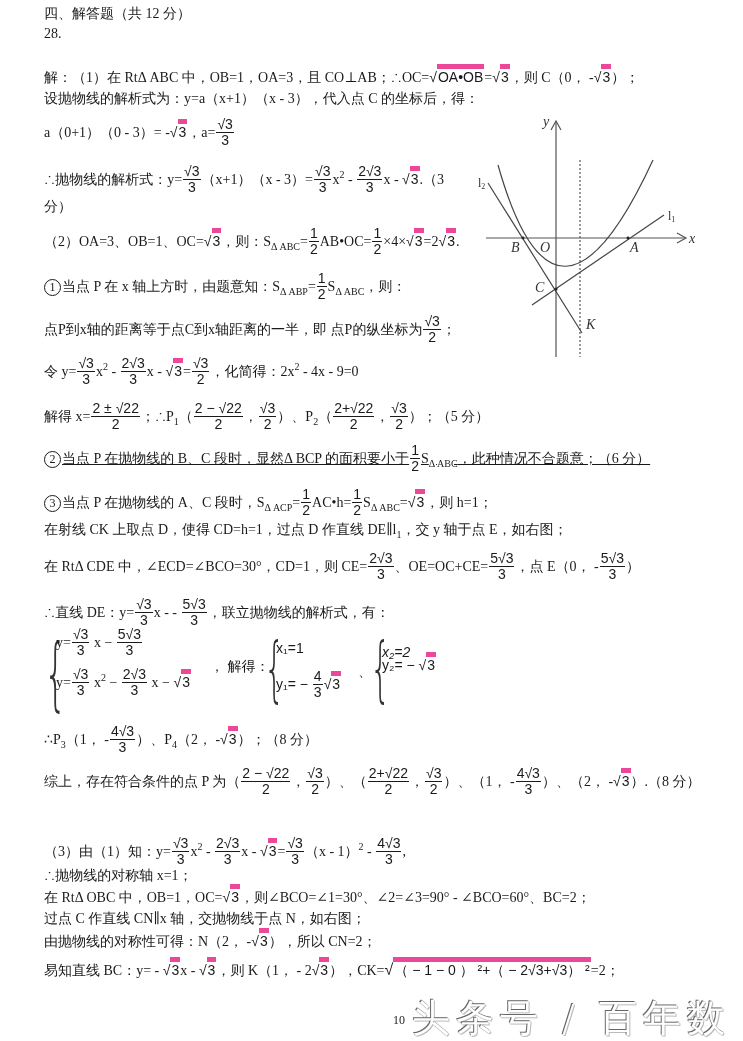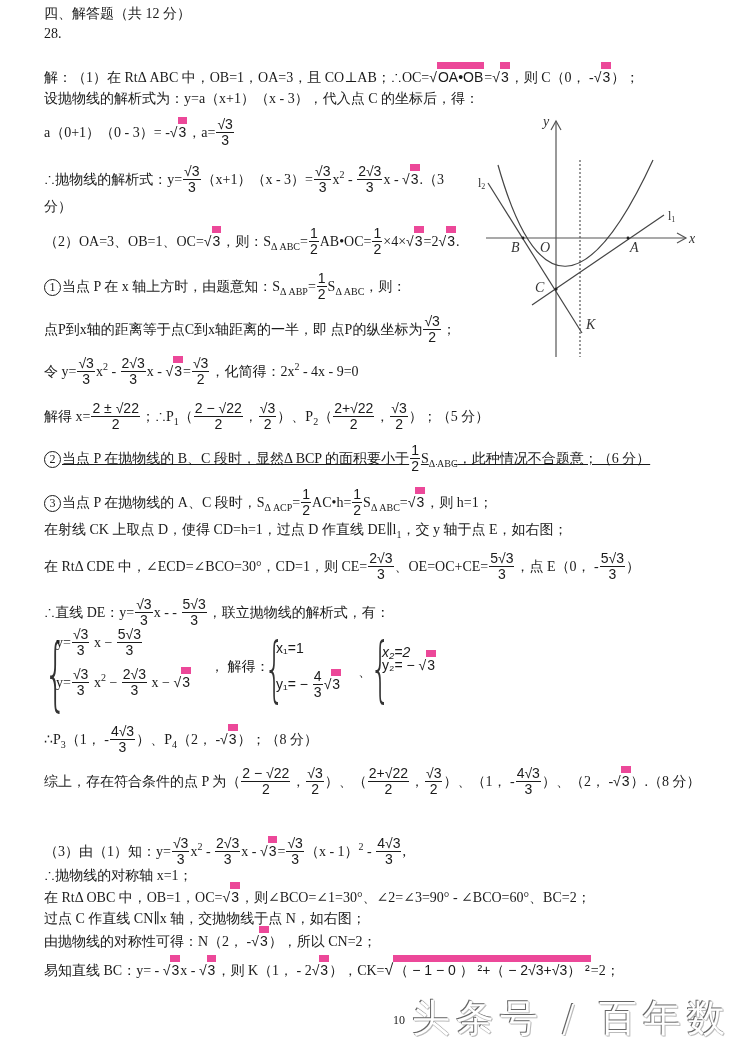--- a/index.html
+++ b/index.html
@@ -3,21 +3,21 @@
 <meta charset="utf-8">
 <style>
   html, body { margin:0; padding:0; background:#ffffff; }
   body { width:743px; height:1041px; position:relative; overflow:hidden;
          font-family:"Liberation Serif","DejaVu Serif",serif; color:#1a1a1a; font-size:14px; }
   .line { position:absolute; left:44px; white-space:nowrap; line-height:16px; }
   .frac { display:inline-block; vertical-align:middle; text-align:center; margin:0 1px; position:relative; top:-1px; }
   .frac .num { display:block; border-bottom:1px solid #1a1a1a; padding:0 1px; line-height:15px; font-family:"Liberation Sans",sans-serif; }
   .frac .den { display:block; line-height:15px; font-family:"Liberation Sans",sans-serif; }
   .sqrt { font-family:"Liberation Sans",sans-serif; }
-  .sqrt .rad { border-top:7px solid #ec4899; padding:0 1px; }
+  .sqrt .rad { border-top:5px solid #ec4899; padding:0 1px; }
   .sans { font-family:"Liberation Sans",sans-serif; }
   sub { font-size:10px; }
   sup { font-size:10px; }
   .brace { font-size:60px; font-weight:100; position:absolute; line-height:60px; color:#333; font-family:"DejaVu Sans",sans-serif; transform:scaleX(0.45); transform-origin:left; }
   .sys { position:absolute; }
   .sys .row { position:absolute; white-space:nowrap; left:12px; }
   .circ { display:inline-block; border:1px solid #1a1a1a; border-radius:50%; width:15px; height:15px; line-height:15px; text-align:center; font-size:12px; margin-right:1px; }
   .figure { position:absolute; left:470px; top:105px; width:273px; height:260px; }
   .watermark { position:absolute; left:412px; top:993px; font-family:"DejaVu Sans",sans-serif; font-size:38px; color:#ffffff;
                letter-spacing:6px; text-shadow: -1px -1px 0 #666, 1px 1px 0 #bbb, 0 0 1px #555; font-weight:100; }

